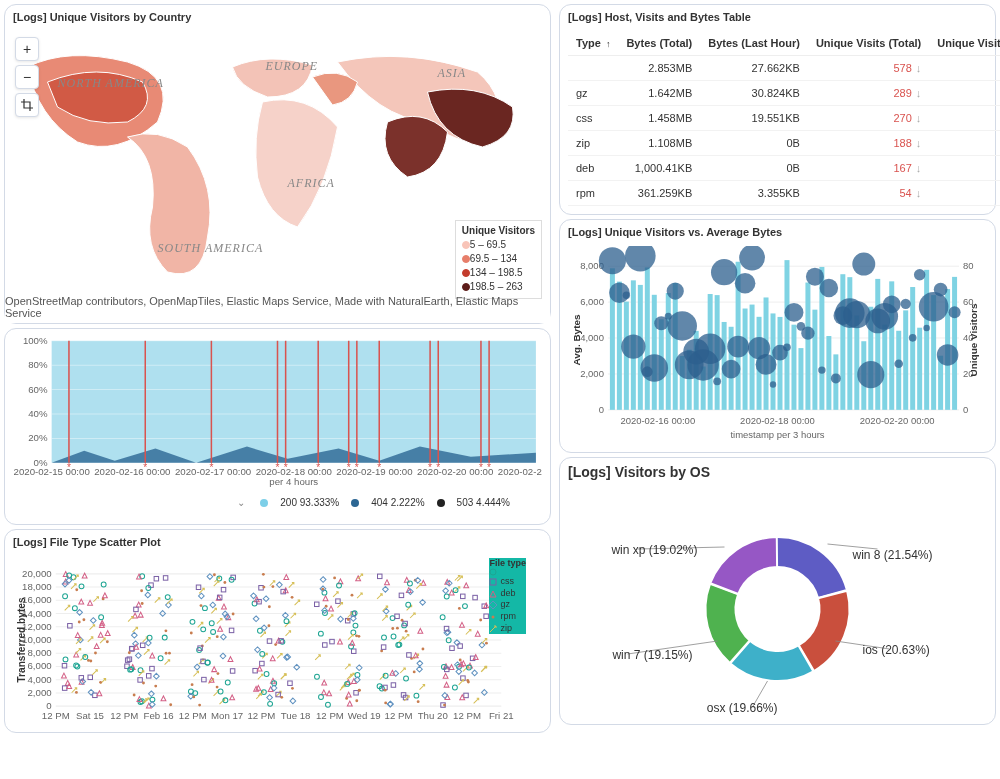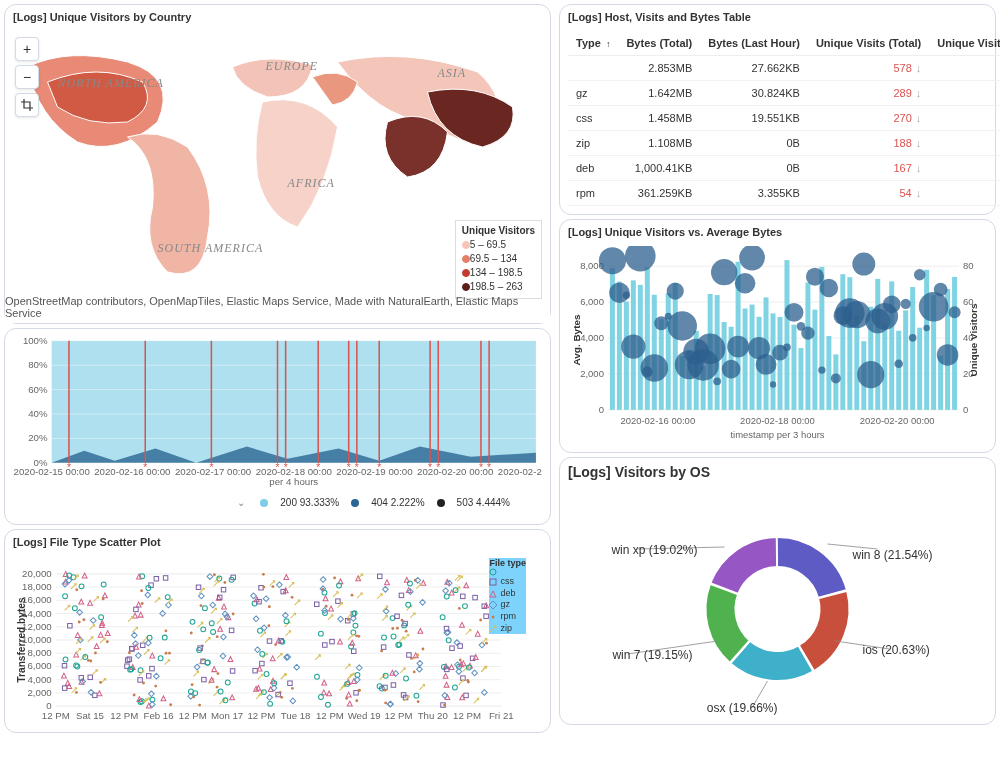--- a/index.html
+++ b/index.html
@@ -32,21 +32,21 @@
   .sort-up { font-size: 9px; margin-left: 2px; vertical-align: middle; }
 
   
   .resp-wrap { position: relative; height: 160px; }
   .resp-legend { padding: 4px 8px 8px; font-size: 10px; text-align: right; }
   .resp-legend span { margin-right: 12px; }
   .leg-dot { display: inline-block; width: 8px; height: 8px; border-radius: 50%; margin-right: 4px; vertical-align: middle; }
 
   
   .scatter-wrap { position: relative; height: 168px; }
-  .scatter-legend { position: absolute; top: 2px; right: 16px; font-size: 9px; background: #7dd3fc; }
+  .scatter-legend { position: absolute; top: 2px; right: 16px; font-size: 9px; background: #14b8a6; }
   .scatter-legend-row { display: flex; align-items: center; gap: 3px; line-height: 1.3; }
 
   
   .bubble-wrap { position: relative; height: 198px; }
 
   
   .donut-wrap { display: flex; align-items: center; justify-content: center; height: 240px; position: relative; }
 
   .axis-text { font-size: 9.5px; fill: #666; }
   .axis-label-v { font-size: 10px; fill: #333; font-weight: 700; }

